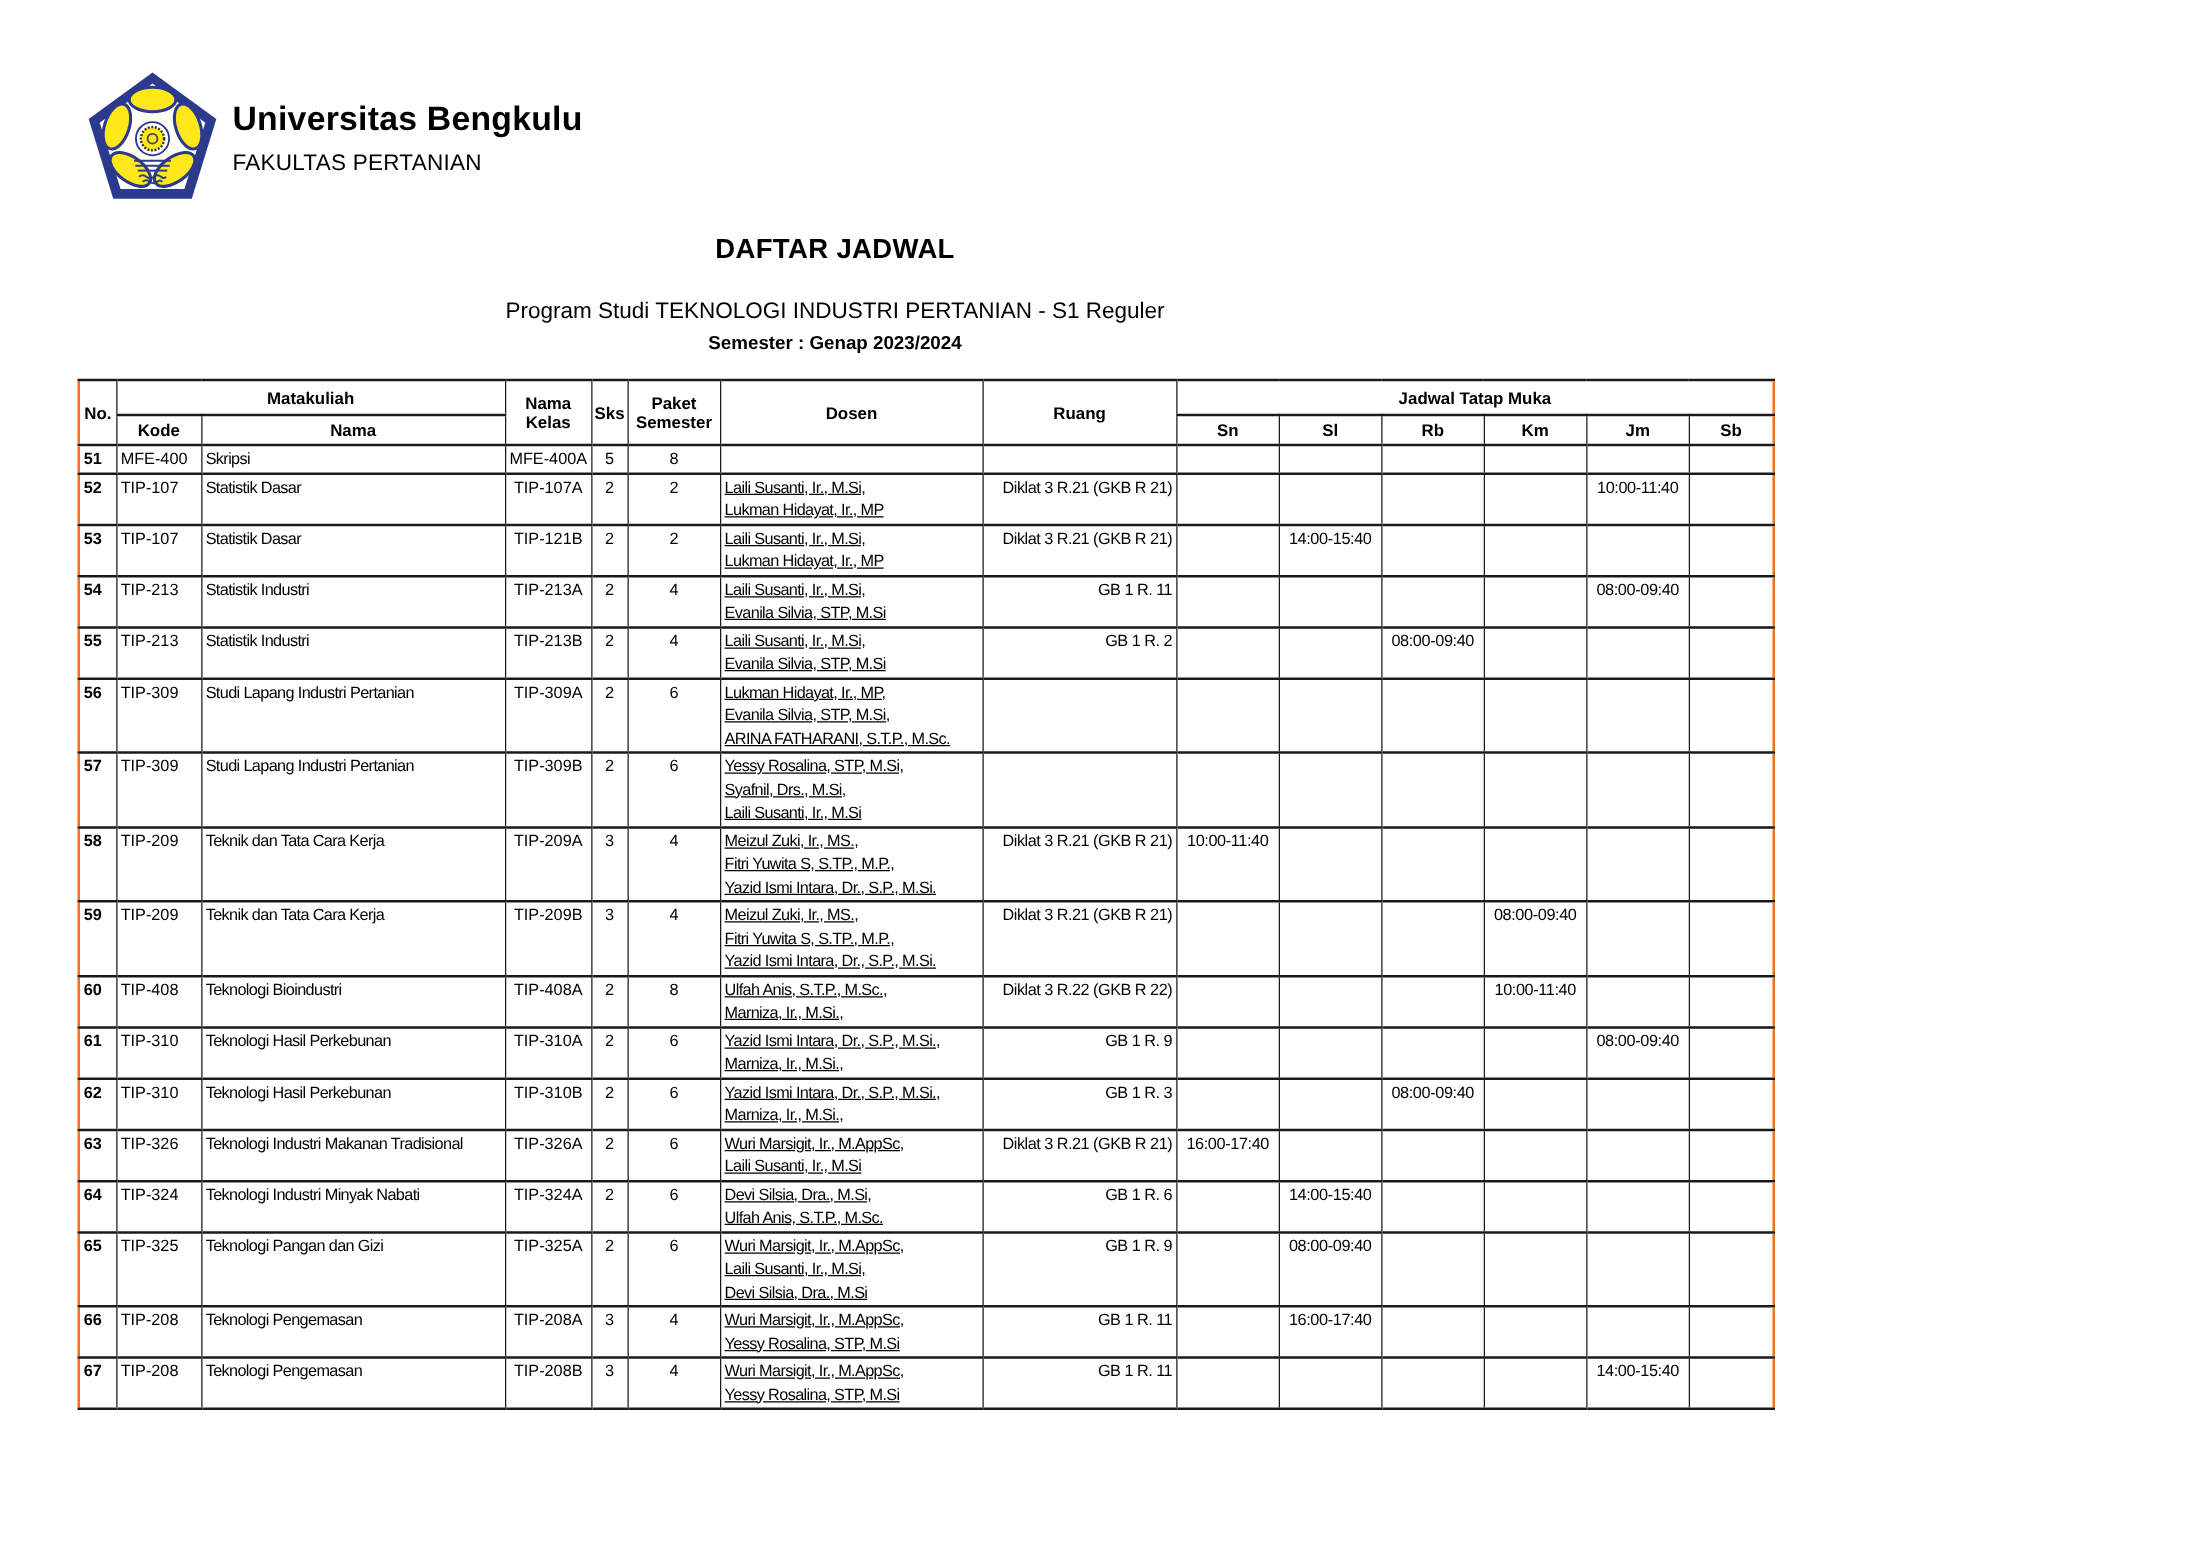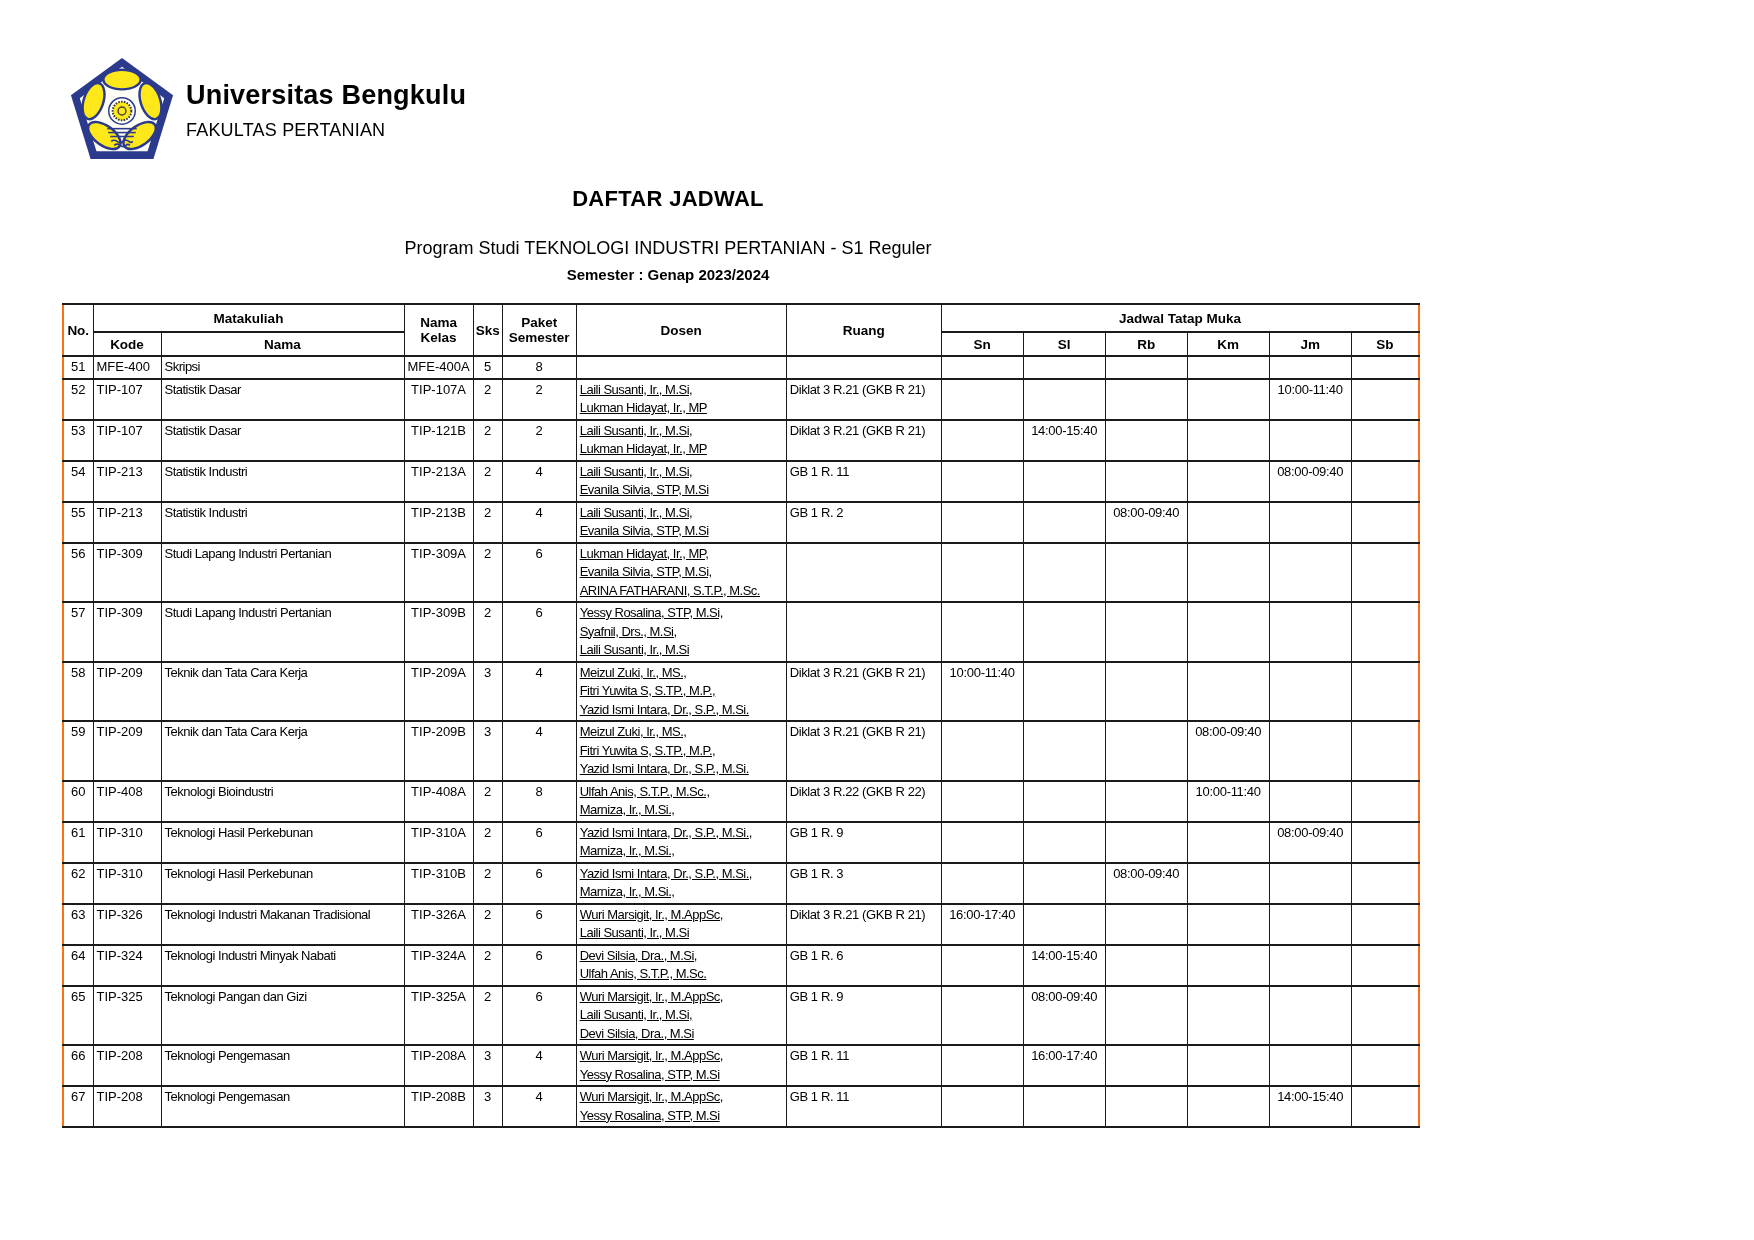--- a/index.html
+++ b/index.html
@@ -16,27 +16,27 @@
   .t2{font-size:18px;font-weight:normal;margin-top:26px;}
   .t3{font-size:15px;font-weight:bold;margin-top:7px;}
 
   table.sched{position:absolute;left:62px;top:276px;border-collapse:collapse;table-layout:fixed;
               font-size:13px;border:2px solid #f97316;margin-top:27px;}
   .sched th,.sched td{border:solid #1a1a1a;border-width:2px 1px;overflow:hidden;}
   .sched th{font-weight:bold;text-align:center;vertical-align:middle;padding:1px 2px;font-size:13.5px;line-height:15px;}
   thead tr.h1 th{height:24px;}
   thead tr.h2 th{height:20px;}
   .sched td{vertical-align:top;padding:1px 3px;line-height:18.5px;white-space:nowrap;}
-  .c-no{text-align:center;padding-right:2px;}
+  .c-no{text-align:left;padding-right:2px;font-weight:bold;}
   .c-kode{text-align:left;}
   .c-nama{text-align:left;letter-spacing:-0.5px;}
   .c-kelas{text-align:center;padding:1px 0;}
   .c-sks,.c-paket{text-align:center;}
   .c-dosen{text-align:left;letter-spacing:-0.5px;text-decoration:underline;}
-  .c-ruang{text-align:left;letter-spacing:-0.4px;padding:1px 1px;}
+  .c-ruang{text-align:right;letter-spacing:-0.4px;padding:1px 1px;}
   .c-time{text-align:center;padding:1px 0;letter-spacing:-0.3px;}
   tbody tr{height:22px;}
 </style>
 </head>
 <body>
 
 <div class="page">
 
   <div class="logo">
     <svg viewBox="0 0 110 110" width="108" height="108">

